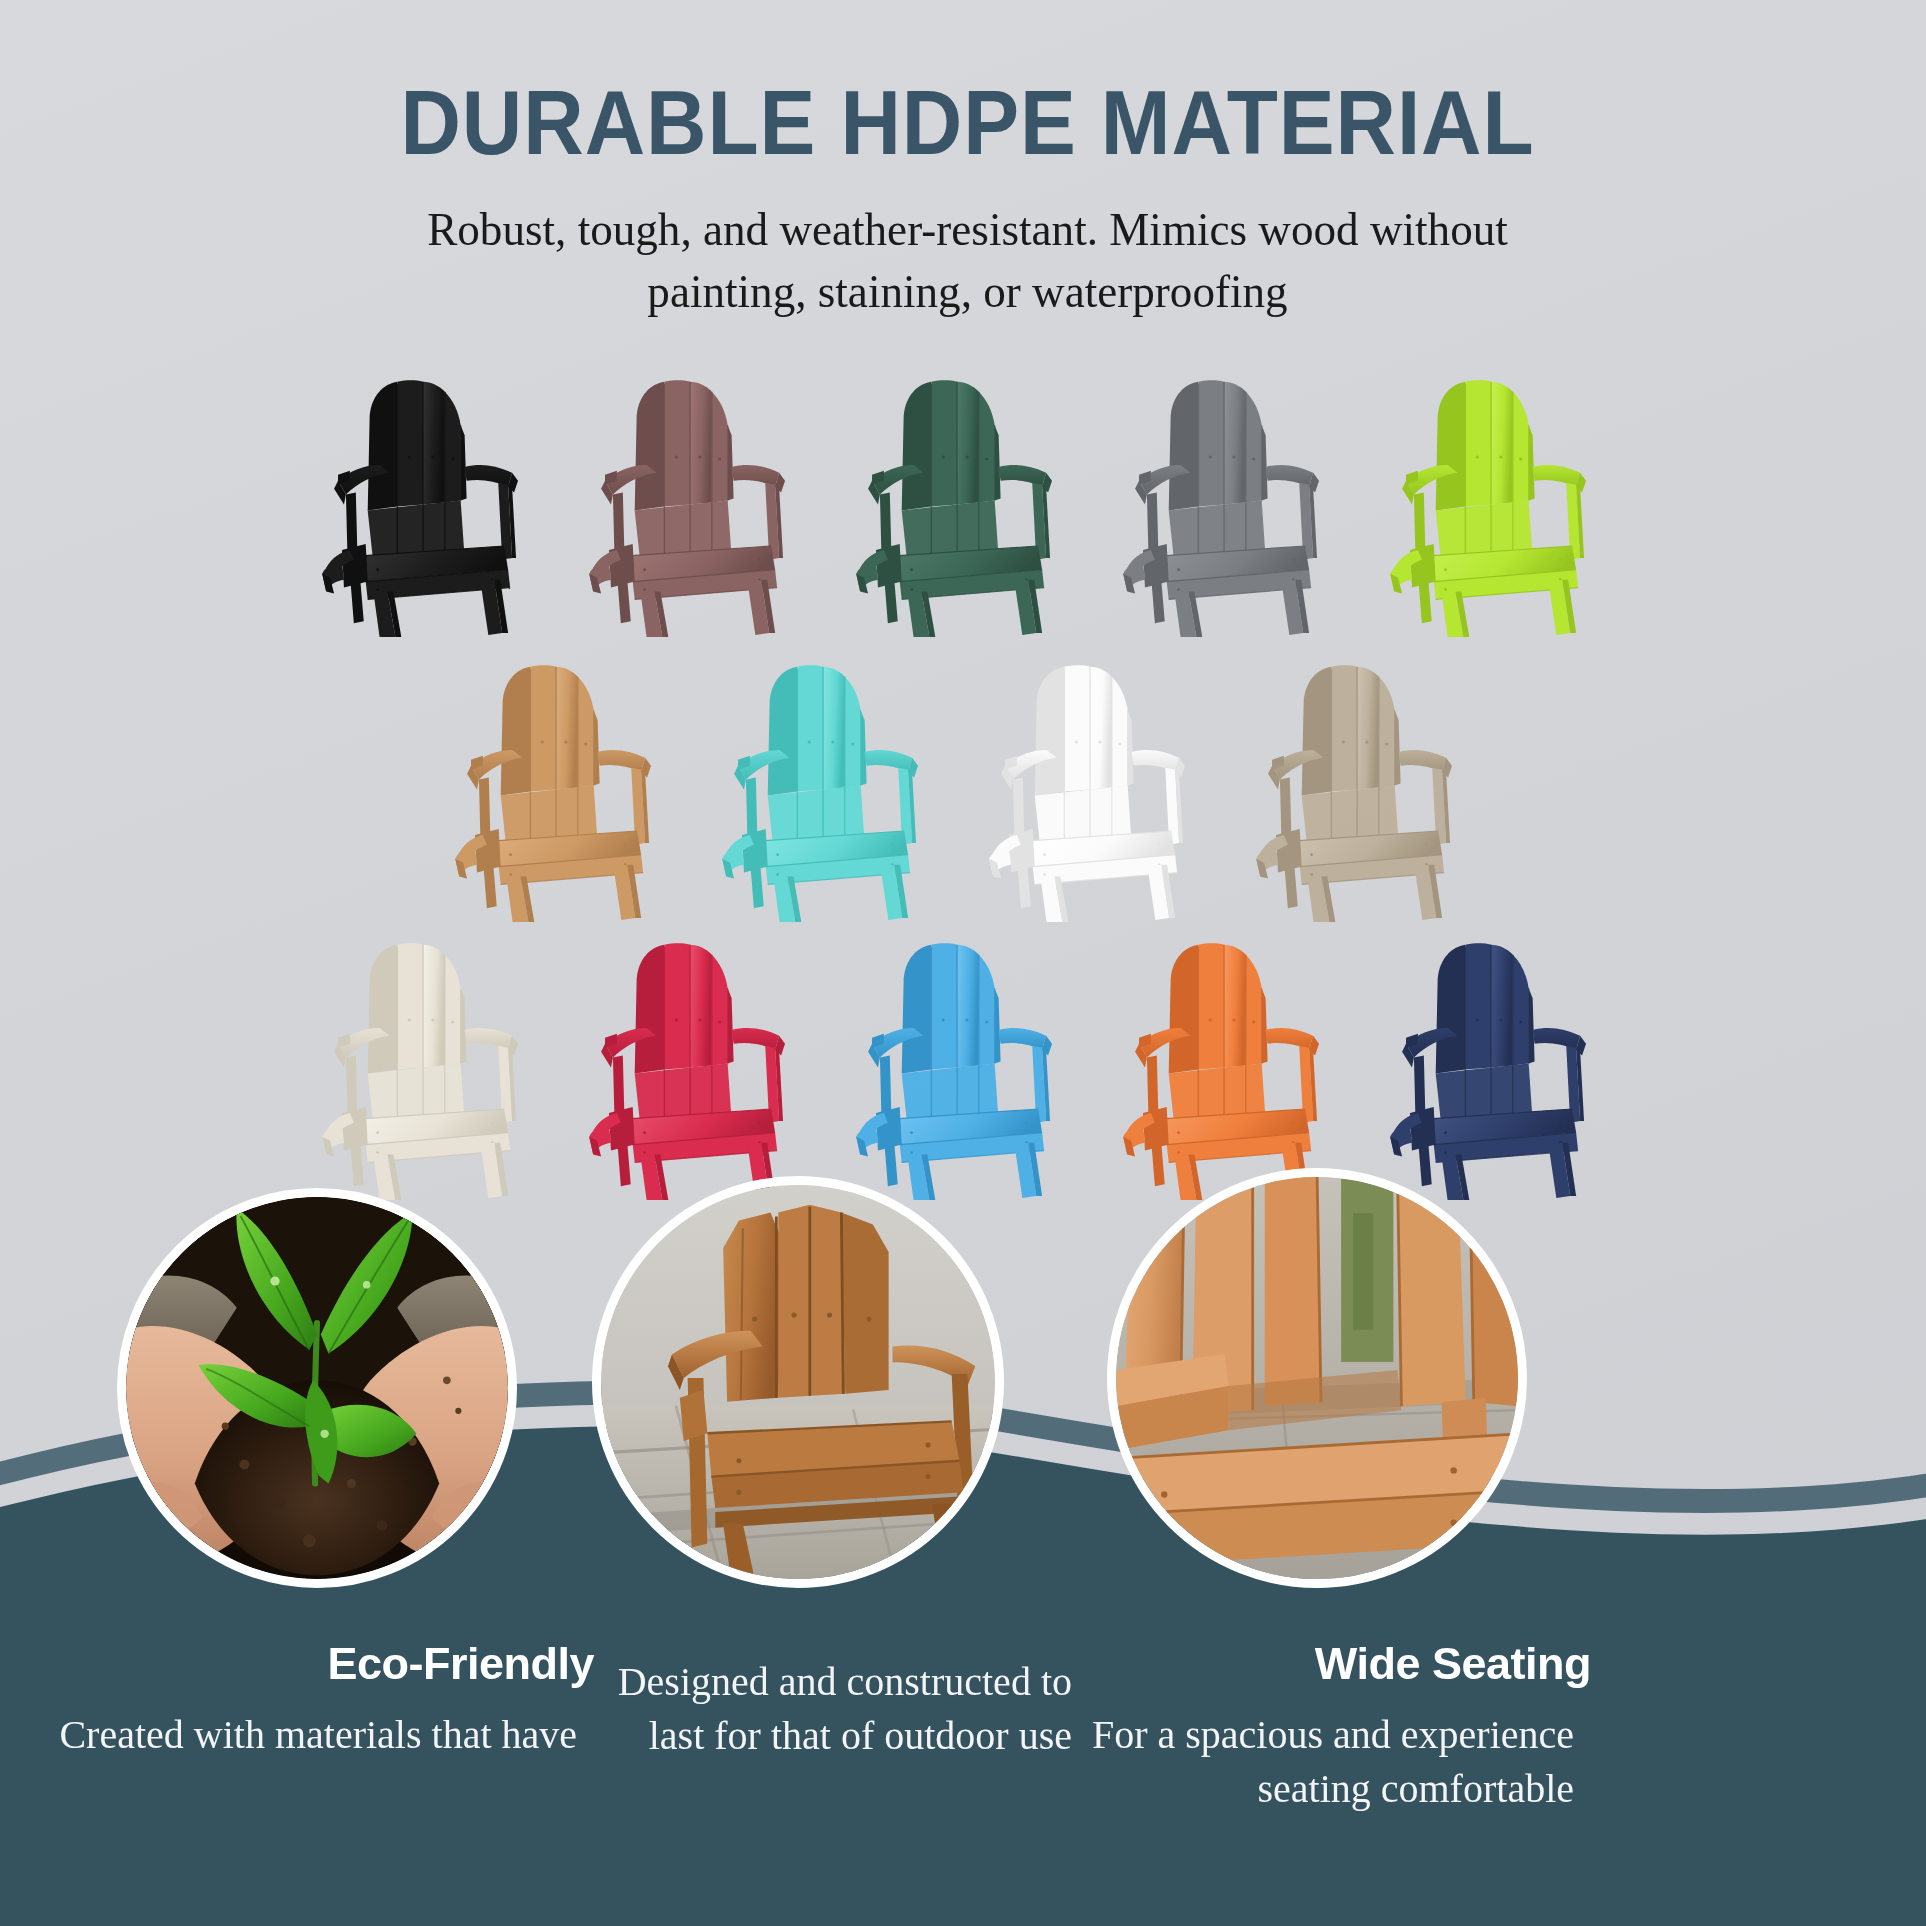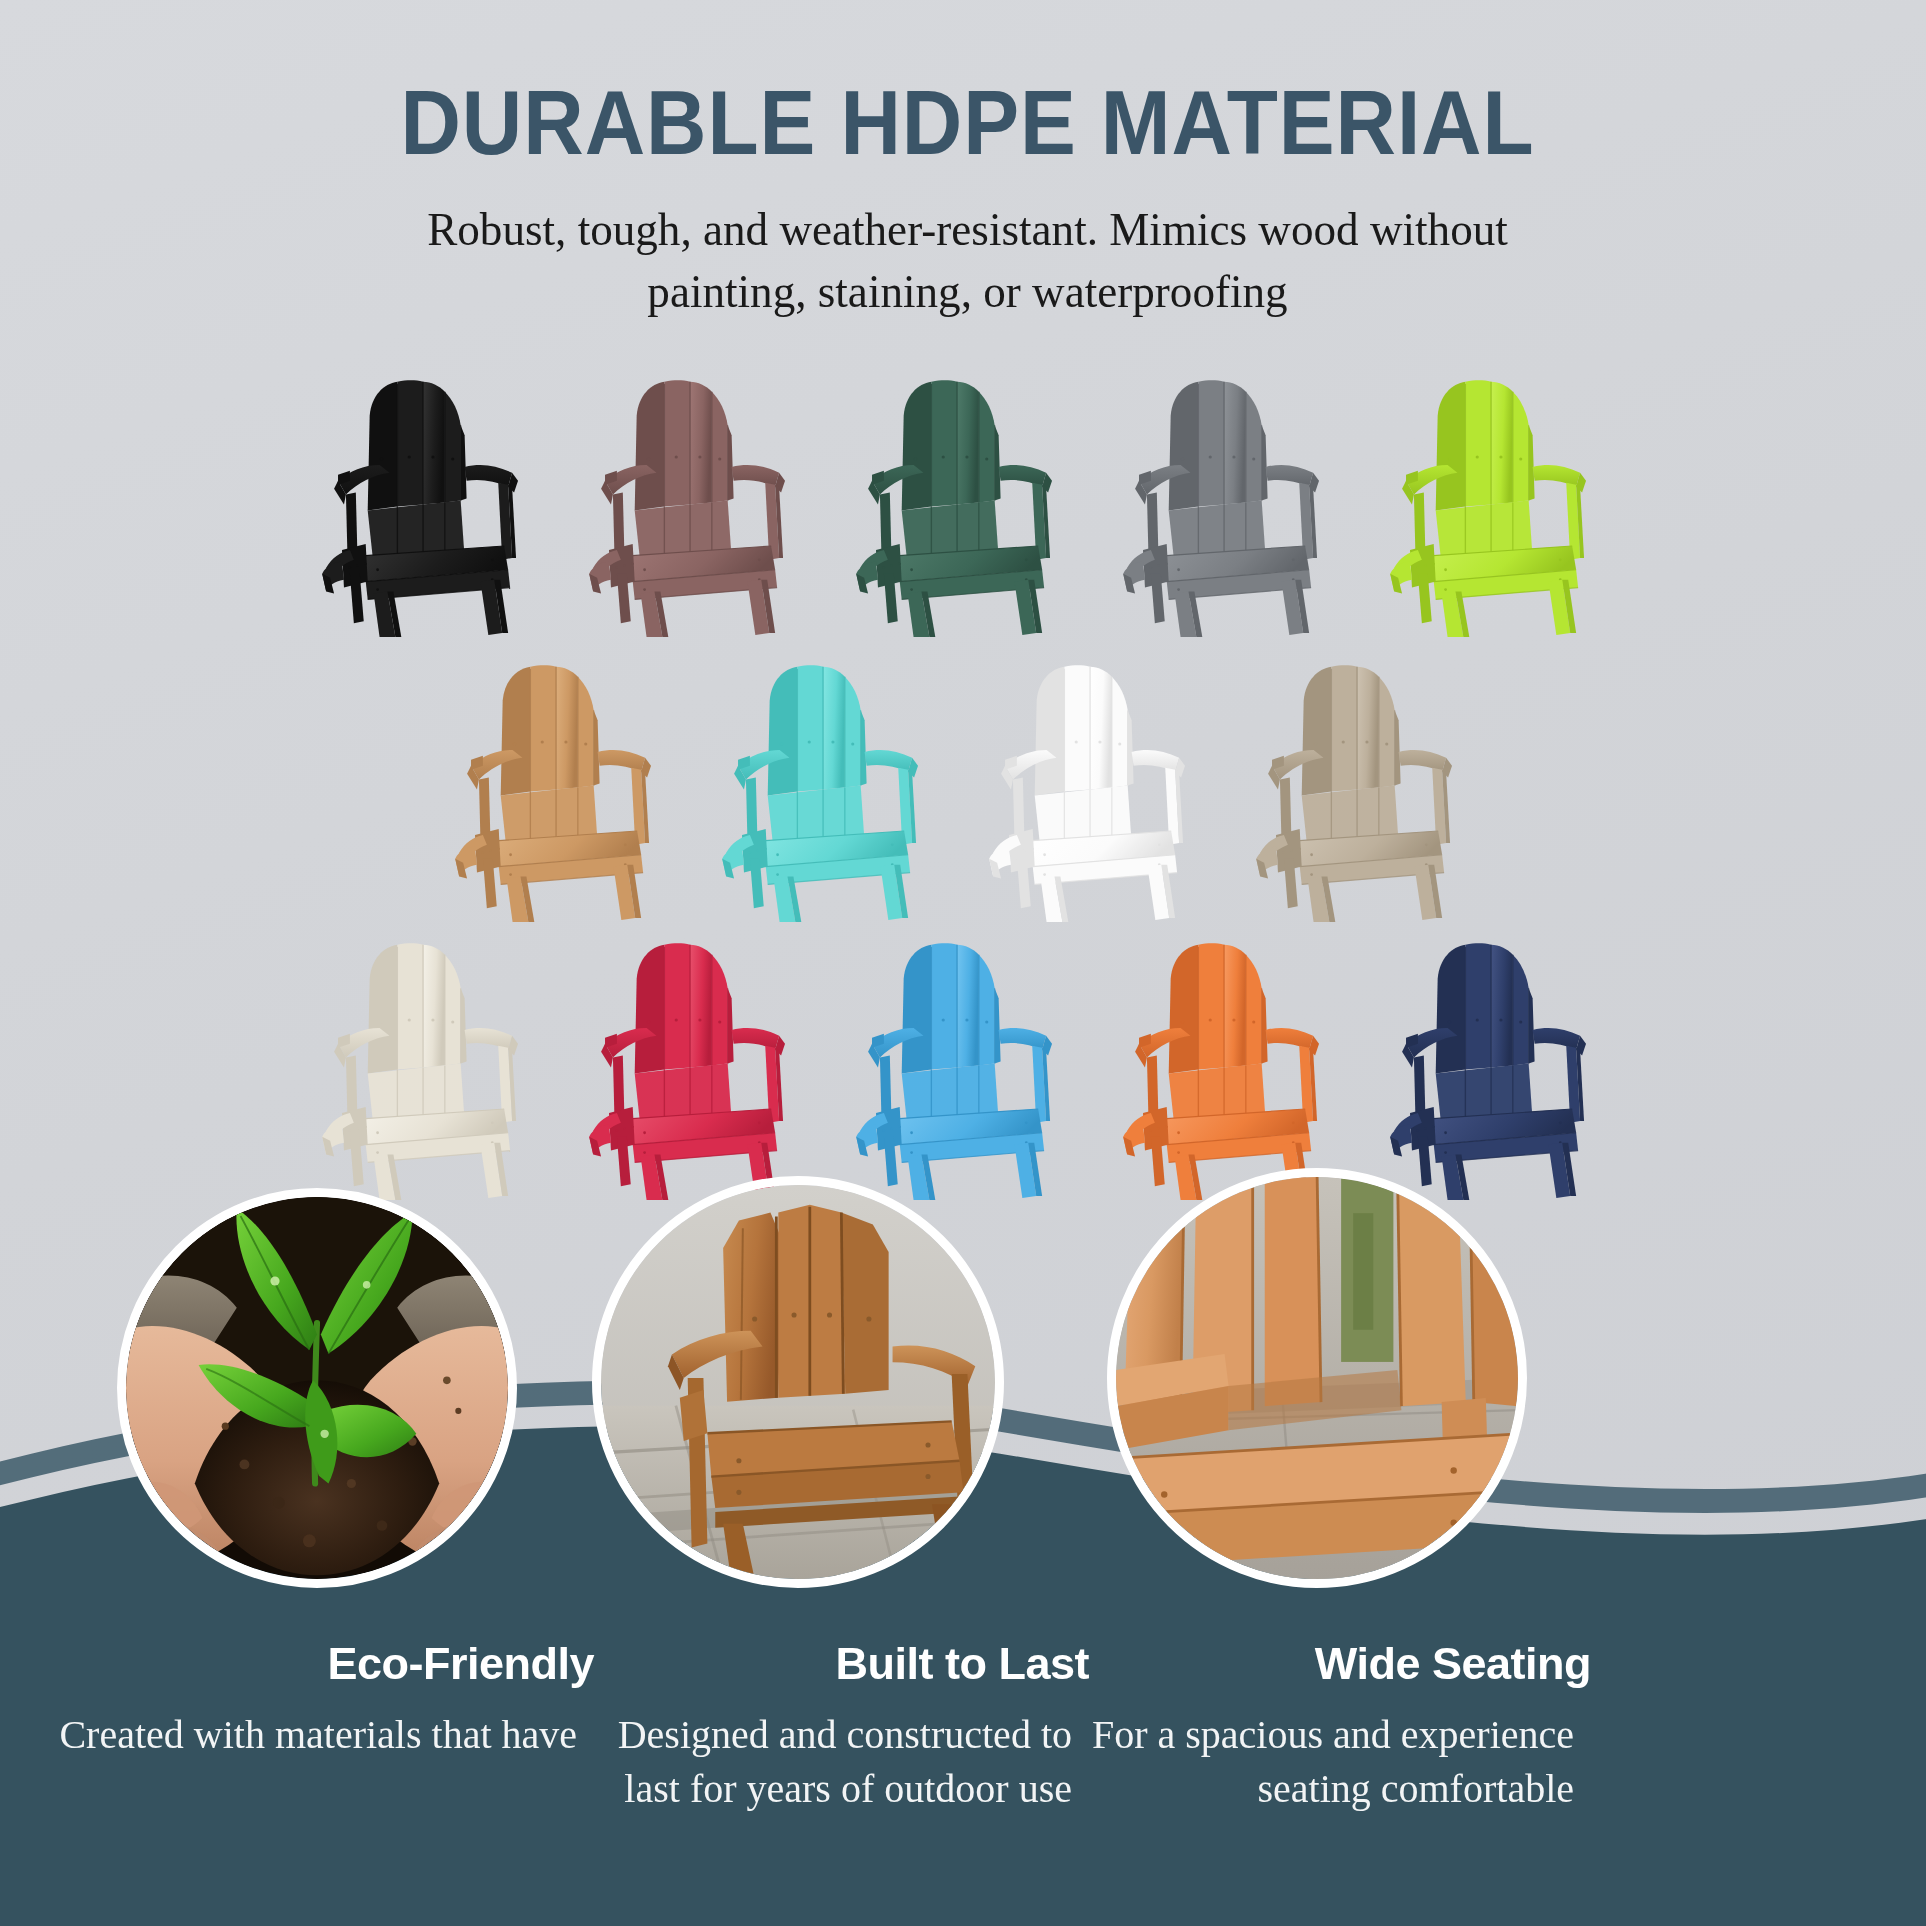--- a/index.html
+++ b/index.html
@@ -1448,24 +1448,23 @@
   </div>
 
   <div class="feature" id="feat1">
     <div class="feat-title">Eco-Friendly</div>
     <div class="feat-body">
       <div>Created with materials that have</div>
     </div>
   </div>
 
   <div class="feature" id="feat2">
-    <div class="feat-title">Built to Last</div>
     <div class="feat-body">
       <div>Designed and constructed to</div>
-      <div>last for years of outdoor use</div>
+      <div>last for that of outdoor use</div>
     </div>
   </div>
 
   <div class="feature" id="feat3">
     <div class="feat-title">Wide Seating</div>
     <div class="feat-body">
       <div>For a spacious and experience</div>
       <div>seating comfortable</div>
     </div>
   </div>

